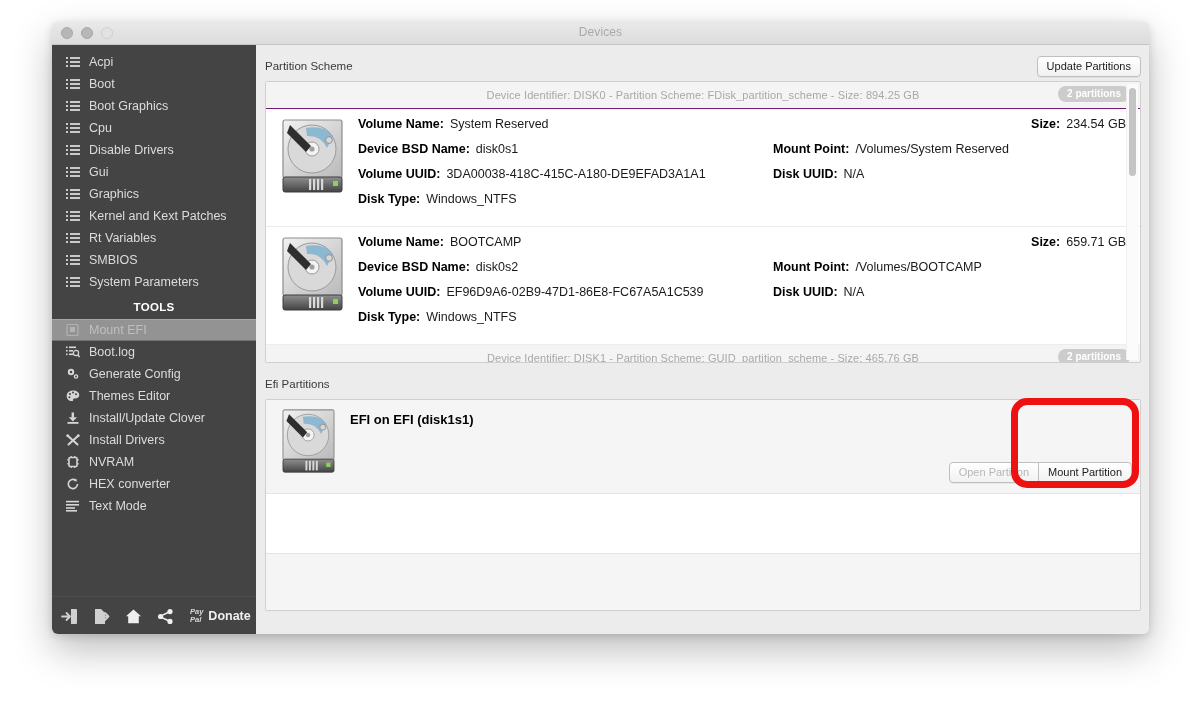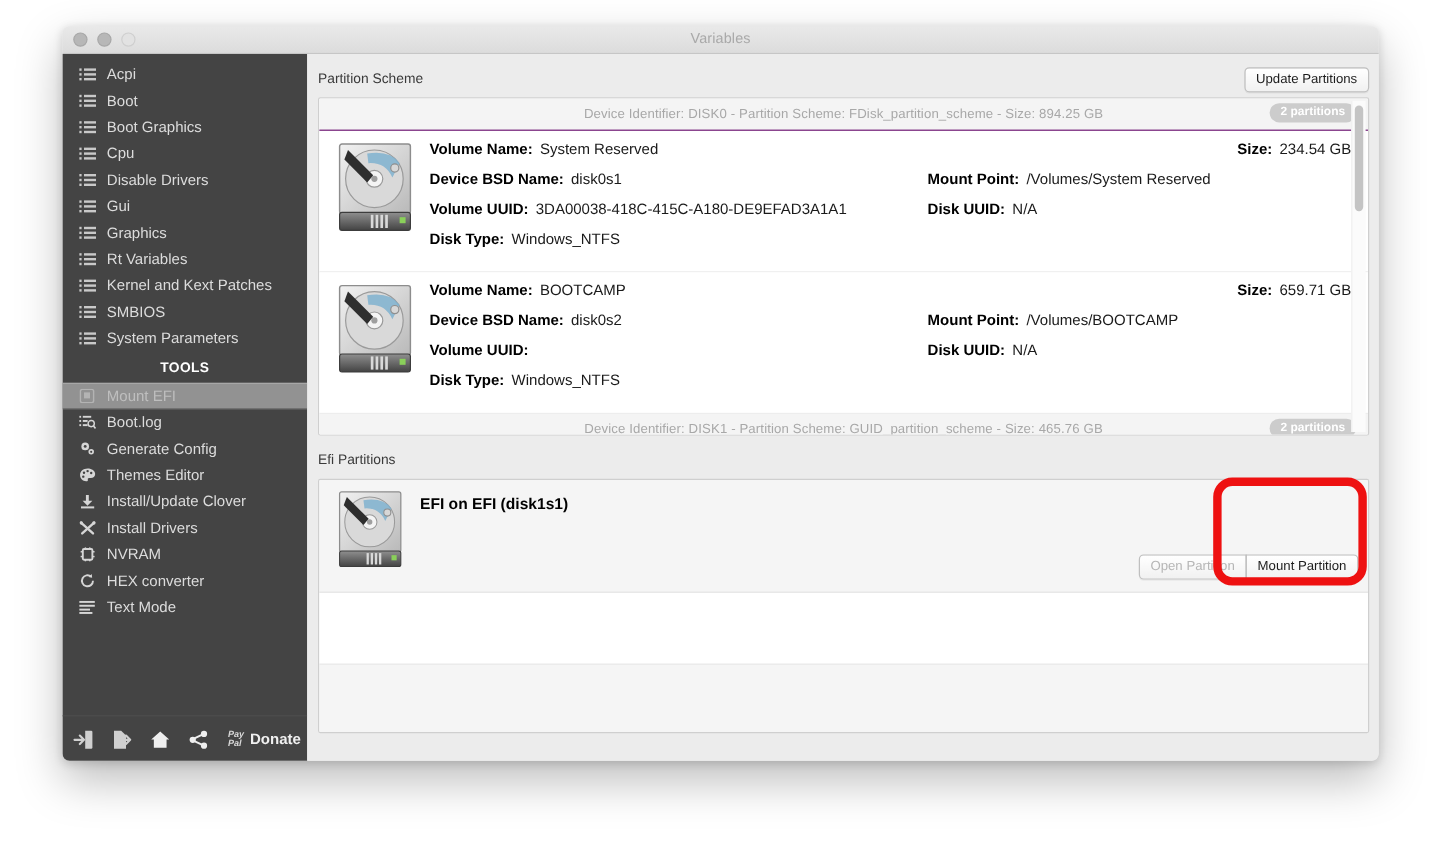--- a/index.html
+++ b/index.html
@@ -344,21 +344,21 @@
 <body>
 
 <div class="window">
 
   <div class="titlebar">
     <div class="traffic">
       <span class="light close"></span>
       <span class="light min"></span>
       <span class="light zoom"></span>
     </div>
-    <div class="win-title">Variables</div>
+    <div class="win-title">Devices</div>
   </div>
 
   <div class="body-split">
 
     <div class="sidebar">
       <div class="side-scroll">
 
 
         <div class="side-item">
           <span class="sicon">
@@ -471,36 +471,36 @@
                 <g fill="#c9c9c9">
                   <rect x="0" y="1" width="2" height="2"></rect>
                   <rect x="0" y="5" width="2" height="2"></rect>
                   <rect x="0" y="9" width="2" height="2"></rect>
                   <rect x="4" y="1" width="10" height="2"></rect>
                   <rect x="4" y="5" width="10" height="2"></rect>
                   <rect x="4" y="9" width="10" height="2"></rect>
                 </g>
               </svg>
             </span>
+          <span class="lbl">Kernel and Kext Patches</span>
+        </div>
+        <div class="side-item">
+          <span class="sicon">
+              <svg width="14" height="12" viewBox="0 0 14 12">
+                <g fill="#c9c9c9">
+                  <rect x="0" y="1" width="2" height="2"></rect>
+                  <rect x="0" y="5" width="2" height="2"></rect>
+                  <rect x="0" y="9" width="2" height="2"></rect>
+                  <rect x="4" y="1" width="10" height="2"></rect>
+                  <rect x="4" y="5" width="10" height="2"></rect>
+                  <rect x="4" y="9" width="10" height="2"></rect>
+                </g>
+              </svg>
+            </span>
           <span class="lbl">Rt Variables</span>
-        </div>
-        <div class="side-item">
-          <span class="sicon">
-              <svg width="14" height="12" viewBox="0 0 14 12">
-                <g fill="#c9c9c9">
-                  <rect x="0" y="1" width="2" height="2"></rect>
-                  <rect x="0" y="5" width="2" height="2"></rect>
-                  <rect x="0" y="9" width="2" height="2"></rect>
-                  <rect x="4" y="1" width="10" height="2"></rect>
-                  <rect x="4" y="5" width="10" height="2"></rect>
-                  <rect x="4" y="9" width="10" height="2"></rect>
-                </g>
-              </svg>
-            </span>
-          <span class="lbl">Kernel and Kext Patches</span>
         </div>
         <div class="side-item">
           <span class="sicon">
               <svg width="14" height="12" viewBox="0 0 14 12">
                 <g fill="#c9c9c9">
                   <rect x="0" y="1" width="2" height="2"></rect>
                   <rect x="0" y="5" width="2" height="2"></rect>
                   <rect x="0" y="9" width="2" height="2"></rect>
                   <rect x="4" y="1" width="10" height="2"></rect>
                   <rect x="4" y="5" width="10" height="2"></rect>
@@ -810,20 +810,21 @@
                     <span class="v">disk0s2</span>
                   </span>
                 <span class="fR">
                     <span class="k">Mount Point:</span>
                     <span class="v">/Volumes/BOOTCAMP</span>
                   </span>
               </div>
               <div class="frow">
                 <span class="fL">
                     <span class="k">Volume UUID:</span>
+                    <span class="v">EF96D9A6-02B9-47D1-86E8-FC67A5A1C539</span>
                   </span>
                 <span class="fR">
                     <span class="k">Disk UUID:</span>
                     <span class="v">N/A</span>
                   </span>
               </div>
               <div class="frow">
                 <span class="fL">
                     <span class="k">Disk Type:</span>
                     <span class="v">Windows_NTFS</span>

